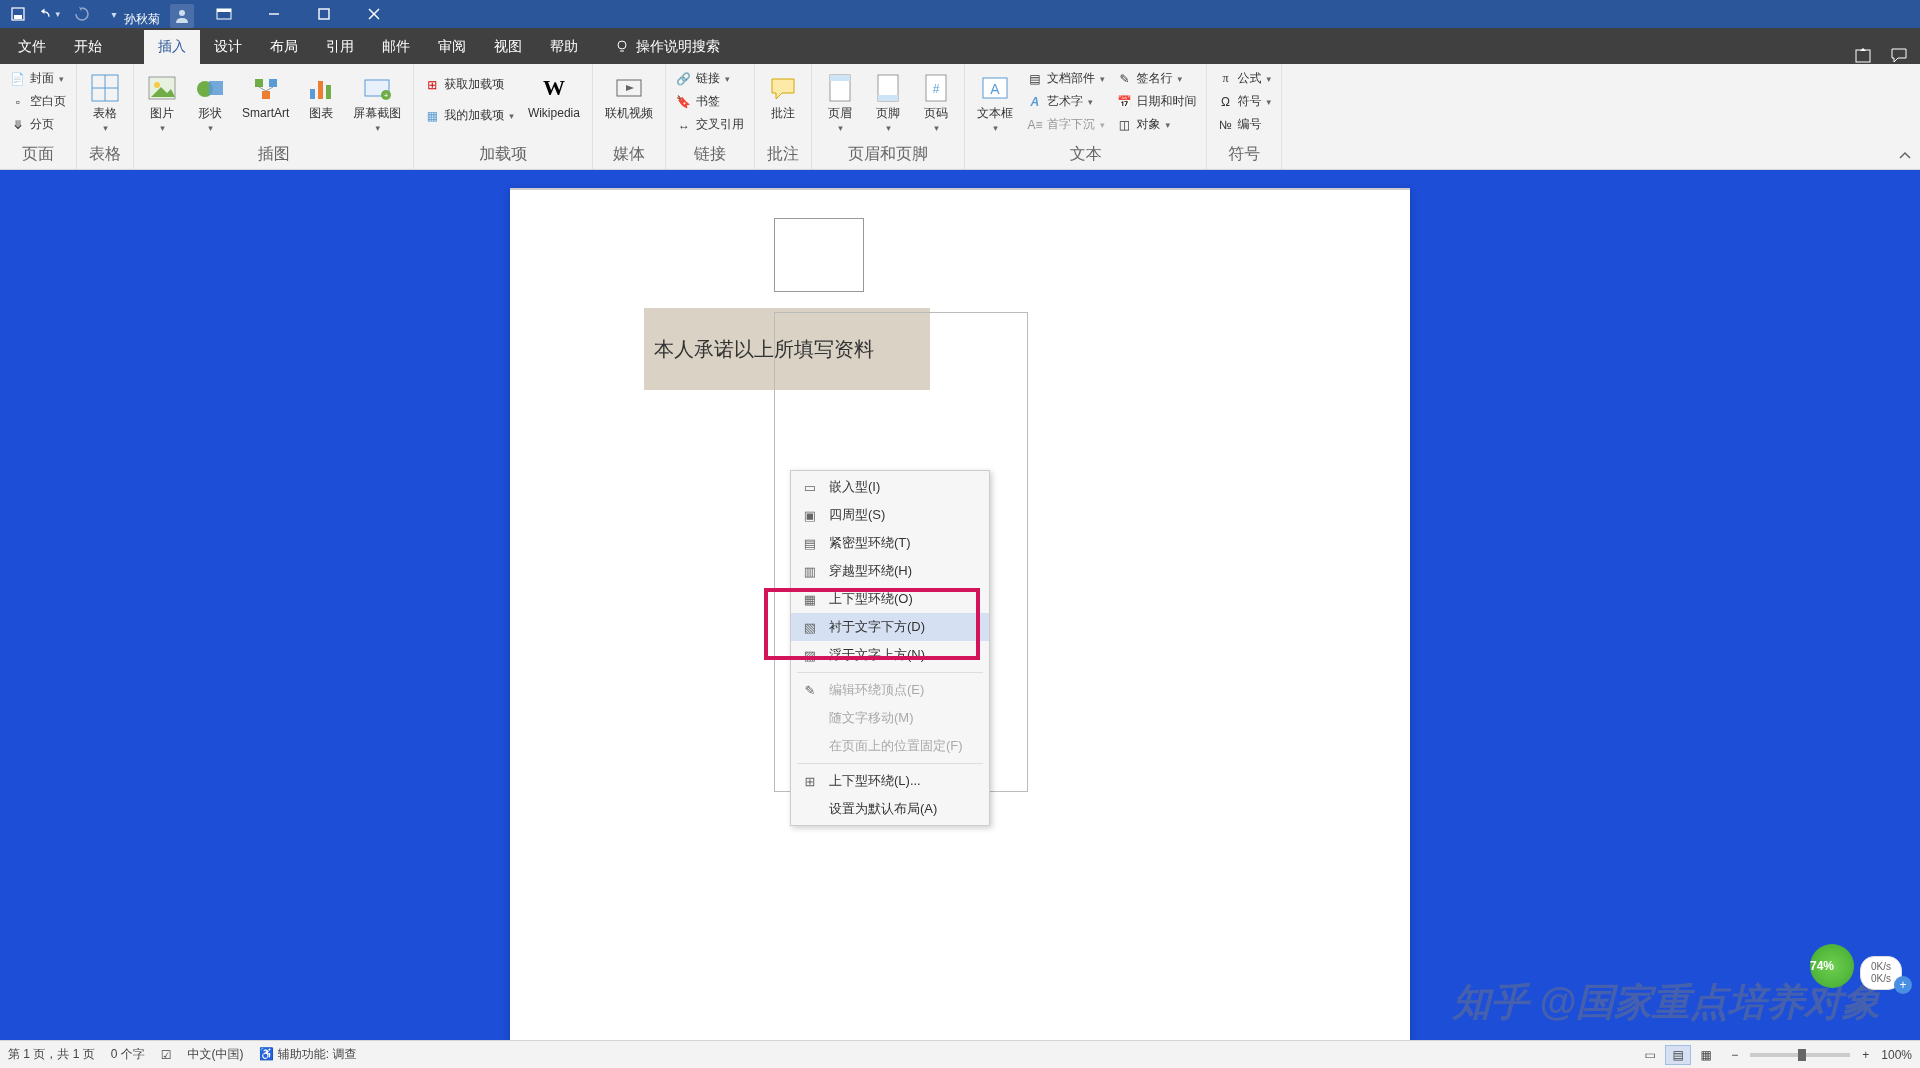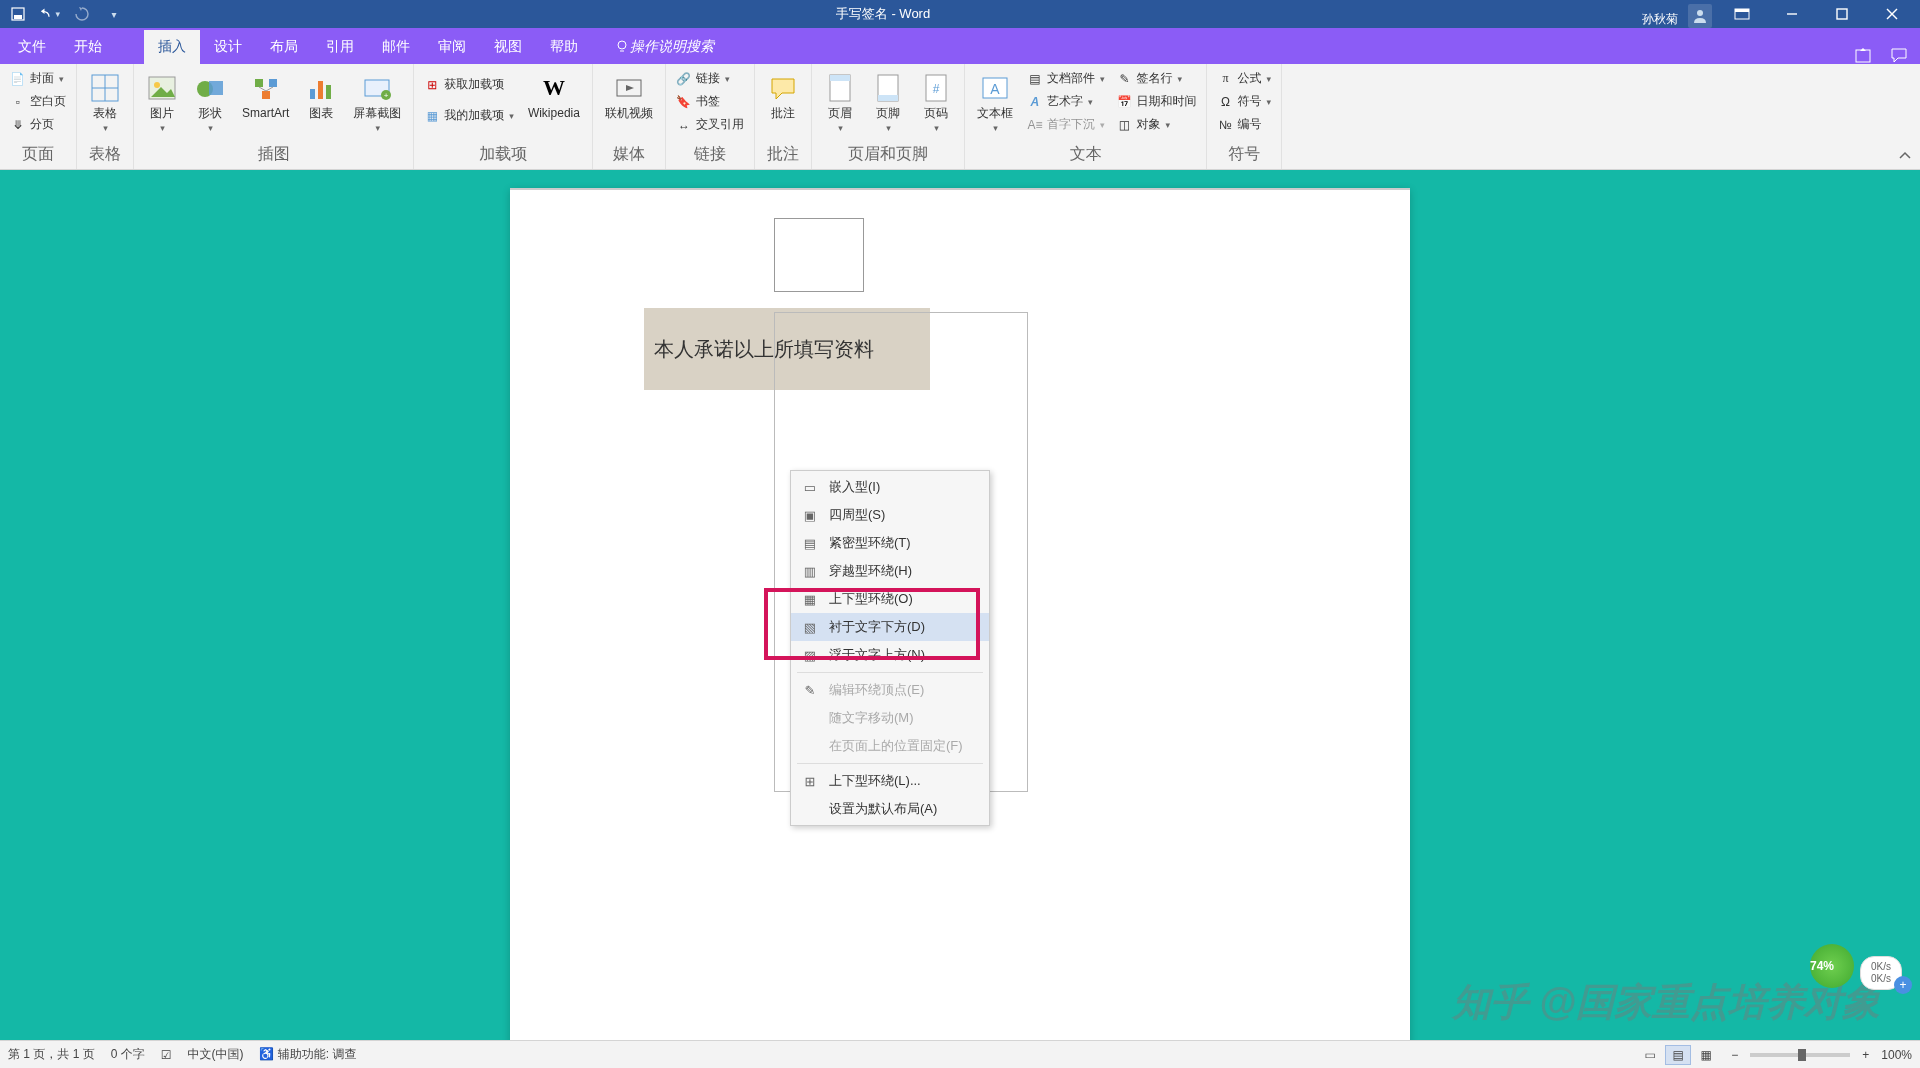--- a/index.html
+++ b/index.html
@@ -8,41 +8,41 @@
 
 .titlebar { height: 28px; background: #2b579a; display: flex; align-items: center; color: #fff; font-size: 12px; }
 .qat { display: flex; align-items: center; gap: 12px; padding-left: 8px; }
 .qat-btn { width: 20px; height: 20px; display: flex; align-items: center; justify-content: center; cursor: pointer; }
 .title-center { flex: 1; text-align: center; font-size: 13px; }
 .title-right { display: flex; align-items: flex-end; gap: 10px; padding-right: 8px; }
 .user-avatar { width: 24px; height: 24px; background: #4a6fa8; border-radius: 2px; display: flex; align-items: center; justify-content: center; }
 .win-btn { width: 40px; height: 28px; display: flex; align-items: center; justify-content: center; cursor: pointer; }
 
 
-.ribbon-tabs { height: 36px; background: #8b5cf6; display: flex; align-items: flex-end; padding-left: 4px; }
+.ribbon-tabs { height: 36px; background: #404040; display: flex; align-items: flex-end; padding-left: 4px; }
 .tab { padding: 8px 14px; color: #fff; font-size: 14px; cursor: pointer; }
 .tab.active { background: #f3f3f3; color: #2b579a; margin-left: 28px; }
-.help-icon { margin-left: 8px; display: flex; align-items: center; color: #fff; padding: 8px 14px; cursor: pointer; font-size: 14px; font-style: italic;}
+.help-icon { margin-left: 8px; display: flex; align-items: center; gap: 6px; color: #fff; padding: 8px 14px; cursor: pointer; font-size: 14px;}
 .ribbon-right { margin-left: auto; display: flex; align-items: center; gap: 18px; padding-right: 12px; color: #fff; }
 
 
 .ribbon { height: 106px; background: #f3f3f3; border-bottom: 1px solid #d4d4d4; display: flex; position: relative;}
 .group { display: flex; flex-direction: column; border-right: 1px solid #e1e1e1; padding: 4px 6px 2px 6px; }
 .group-body { flex: 1; display: flex; align-items: flex-start; gap: 4px; }
 .group-label { font-size: 16px; color: #666; text-align: center; padding: 2px 0; }
 .vbtn { display: flex; flex-direction: column; align-items: center; justify-content: flex-start; padding: 4px 6px; cursor: pointer; gap: 2px; min-width: 44px;}
 .vbtn .icon-lg { width: 32px; height: 32px; display: flex; align-items: center; justify-content: center; }
 .vbtn .lbl { font-size: 12px; color: #333; text-align: center; line-height: 14px;}
 .small-stack { display: flex; flex-direction: column; gap: 2px; }
 .hbtn { display: flex; align-items: center; gap: 4px; padding: 2px 4px; cursor: pointer; font-size: 12px; color: #333; white-space: nowrap; }
 .hbtn .small-icon { width: 16px; height: 16px; display: flex; align-items: center; justify-content: center; }
 .collapse-btn { position: absolute; right: 8px; bottom: 6px; cursor: pointer; color: #666; }
 
 
-.doc-area { position: absolute; top: 170px; bottom: 28px; left: 0; right: 0; background: #14b8a6; overflow: hidden; }
+.doc-area { position: absolute; top: 170px; bottom: 28px; left: 0; right: 0; background: #1d4ed8; overflow: hidden; }
 .page { position: absolute; left: 50%; transform: translateX(-50%); top: 18px; width: 900px; height: 1200px; background: #fff; box-shadow: 0 2px 8px rgba(0,0,0,0.2); }
 .mark-tl { top: 86px; left: 132px; border-right: none; border-bottom: none; border-top:none; border-left:none; border-bottom:1px solid #ccc; border-right:1px solid #ccc;}
 .mark-tr { top: 86px; right: 108px; border-left: none; border-top: none; border-right:none; border-bottom:1px solid #ccc; border-left:1px solid #ccc;}
 .textbox-drag { position: absolute; top: 30px; left: 264px; width: 90px; height: 74px; border: 1px solid #999; background: rgba(255,255,255,0.6); }
 .handwriting-img { position: absolute; top: 120px; left: 134px; width: 286px; height: 82px; background: #d9d2c5; display:flex; flex-direction:column; justify-content:center; padding:6px 10px; font-family: "KaiTi","STKaiti",cursive; font-size:20px; color:#333; line-height:28px;}
 .textbox-outline { position: absolute; top: 124px; left: 264px; width: 254px; height: 480px; border: 1px solid #bbb; }
 
 
 .context-menu { position: absolute; top: 470px; left: 790px; width: 200px; background: #f6f6f6; border: 1px solid #ccc; box-shadow: 2px 2px 6px rgba(0,0,0,0.2); font-size: 13px; padding: 2px 0; z-index: 50;}
 .menu-item { display: flex; align-items: center; gap: 10px; padding: 5px 10px; cursor: pointer; color: #333; }
@@ -89,21 +89,20 @@
         <span class="dd" style="color:#cde">▾</span>
       </span>
     <span class="qat-btn" style="opacity:0.5">
         <svg width="14" height="14" viewBox="0 0 14 14">
           <path d="M7 1 A6 6 0 1 1 1 7" fill="none" stroke="#fff" stroke-width="1.4"></path>
           <path d="M7 1 L4 0 L6 4 Z" fill="#fff"></path>
         </svg>
       </span>
     <span class="qat-btn" style="color:#cde;font-size:10px">▾</span>
   </div>
-  <div class="title-center">手写签名 - Word</div>
   <div class="title-right">
     <span>孙秋菊</span>
     <span class="user-avatar">
         <svg width="16" height="16" viewBox="0 0 16 16">
           <circle cx="8" cy="5" r="3" fill="#cde"></circle>
           <path d="M2 15 Q2 10 8 10 Q14 10 14 15 Z" fill="#cde"></path>
         </svg>
       </span>
     <span class="win-btn">
         <svg width="16" height="12">

